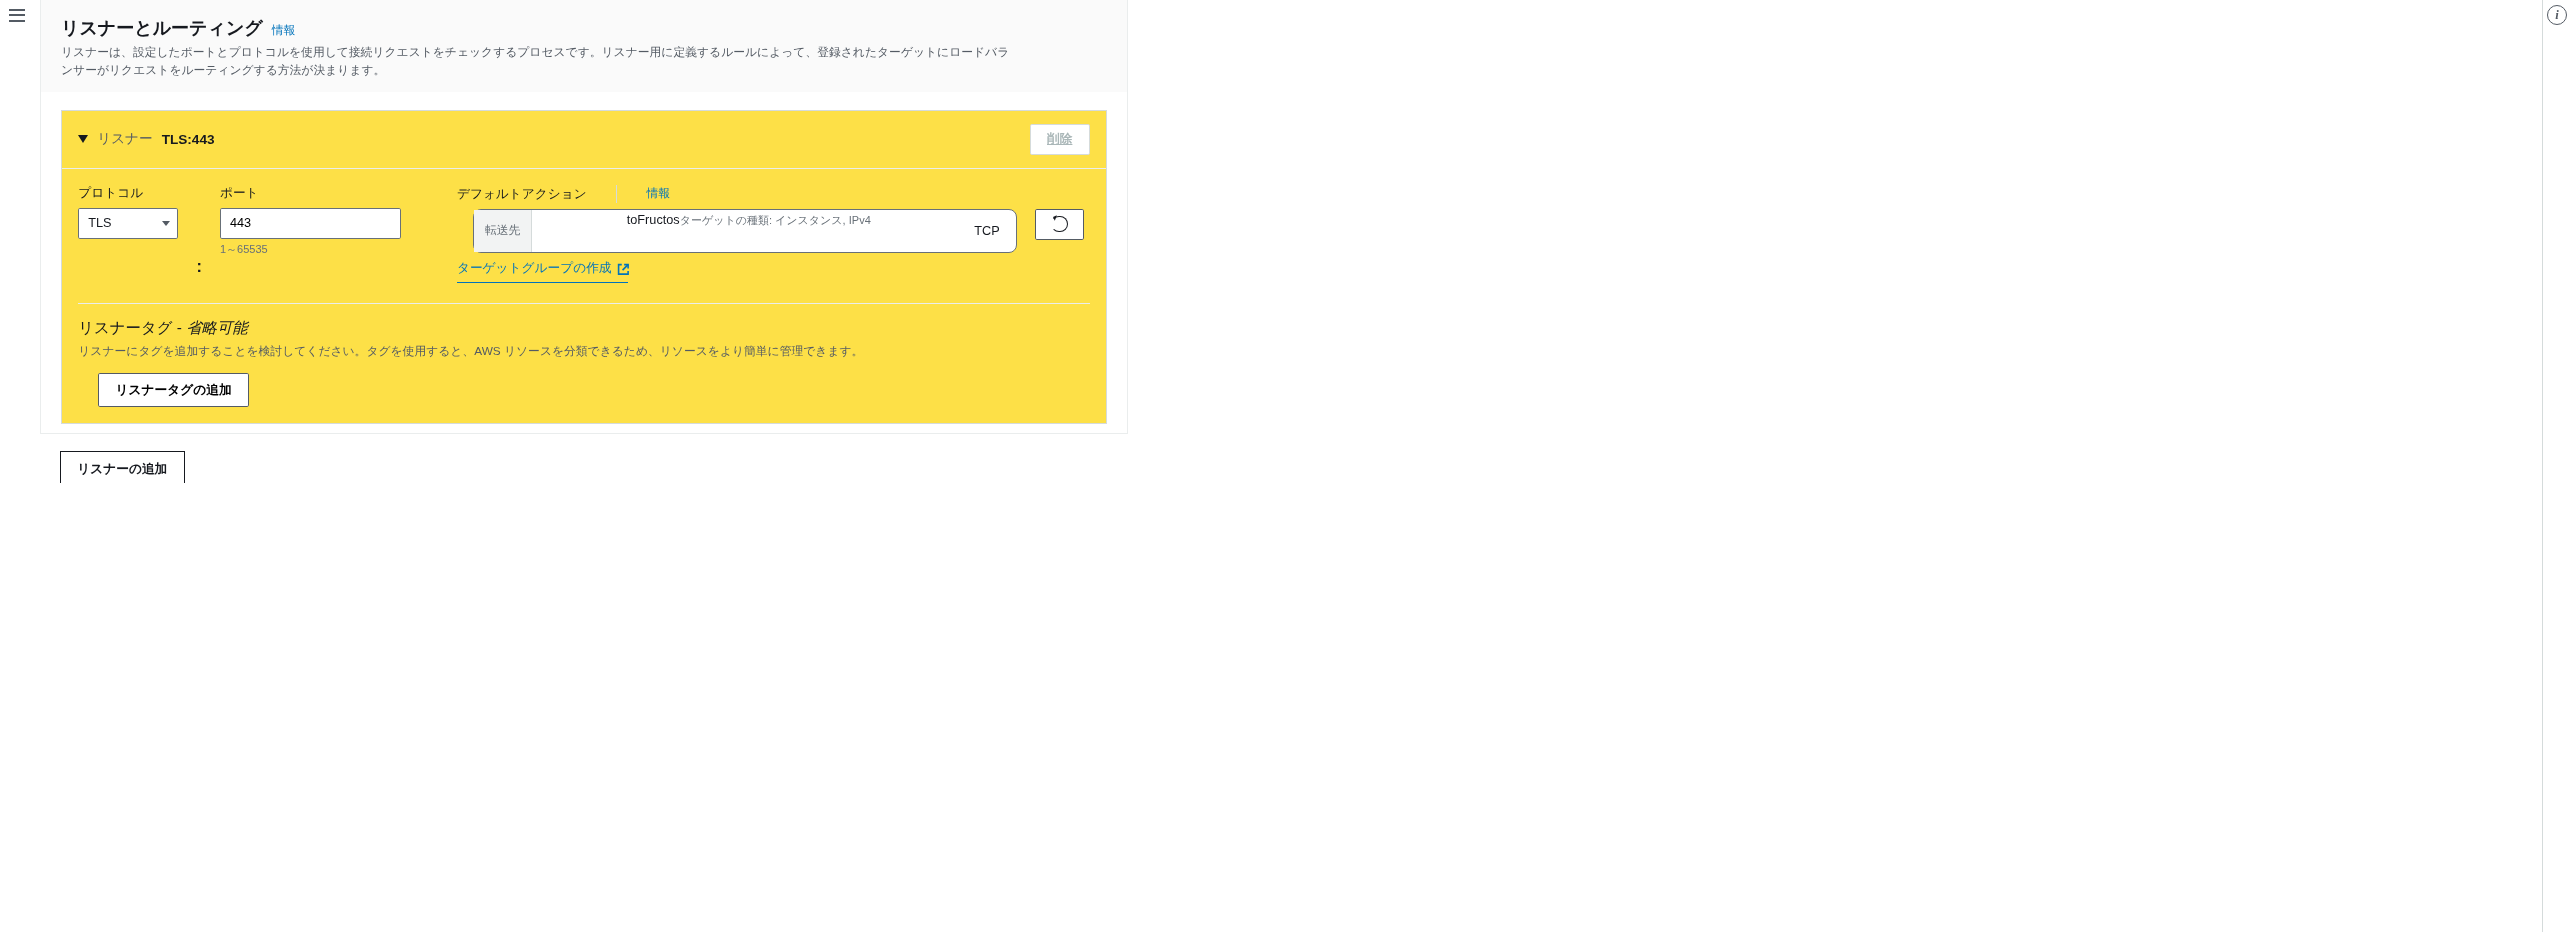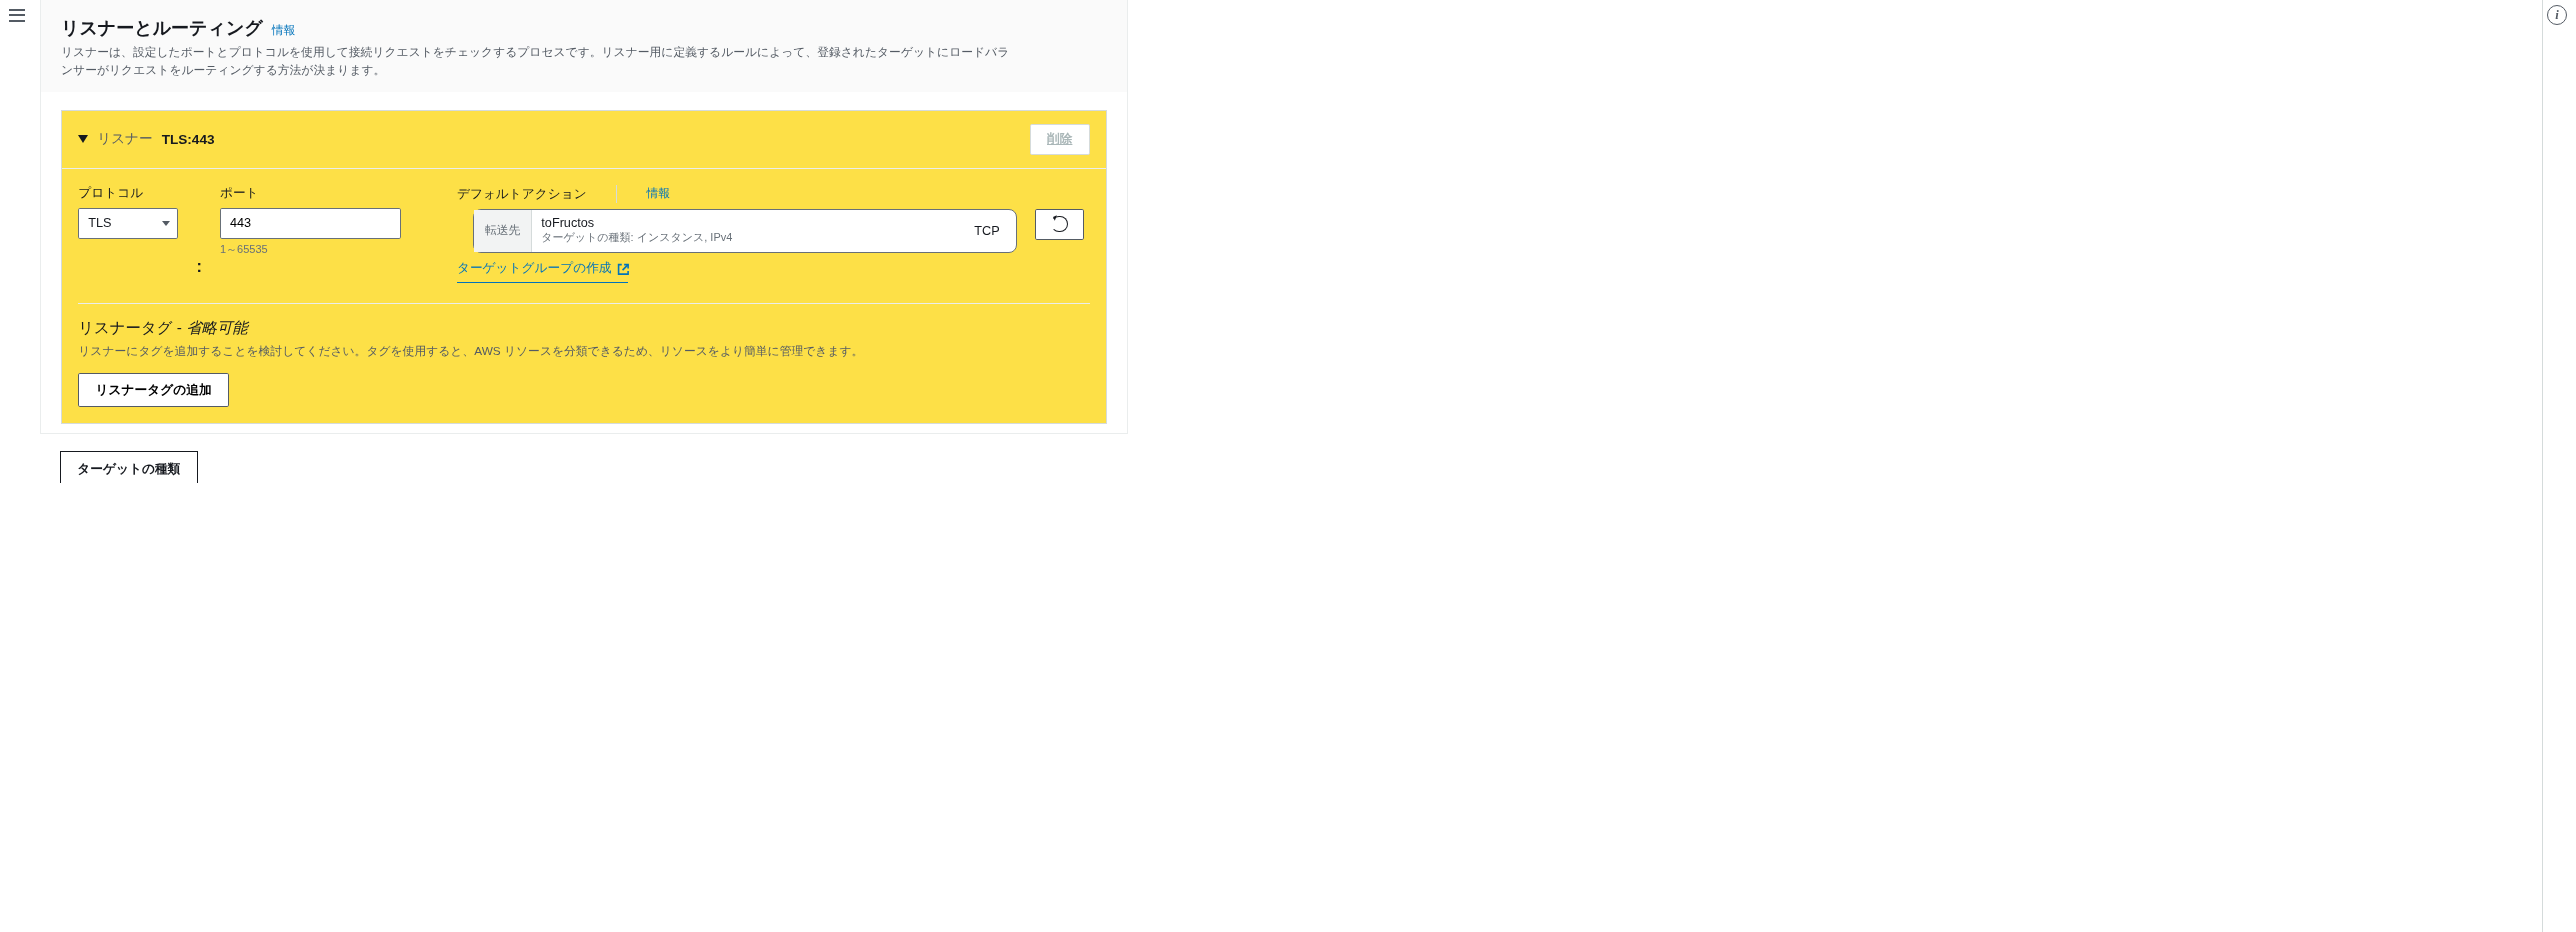--- a/index.html
+++ b/index.html
@@ -213,21 +213,21 @@
     border-right: 0.9px solid #d5dbdb;
     display: flex;
     align-items: center;
     padding: 0 11px;
     color: #687078;
     font-size: 11.8px;
   }
   .action-main {
     flex: 1;
     display: flex;
-    flex-direction: column;
+    flex-direction: row;
     justify-content: center;
     padding: 3.6px 9px;
   }
   .action-title { font-size: 12.7px; color: #16191f; }
   .action-sub { font-size: 11px; color: #687078; }
   .action-right {
     display: flex;
     align-items: center;
     padding: 0 9px;
     gap: 7.3px;
@@ -292,20 +292,21 @@
   .tag-btn {
     margin-top: 12.7px;
     display: inline-block;
     border: 0.9px solid #545b64;
     padding: 7.3px 16.3px;
     font-weight: 700;
     cursor: pointer;
     font-size: 12.7px;
     background: #ffffff;
     border-radius: 1.8px;
+    margin-left: 20px;
   }
   .tag-hint { font-size: 11.8px; color: #687078; margin-top: 7.3px; }
   .add-listener {
     border: 0.9px solid #16191f;
     border-bottom: none;
     display: inline-block;
     padding: 9px 16.3px 5.4px 16.3px;
     font-weight: 700;
     margin-top: 16.3px;
     margin-left: 20px;
@@ -417,15 +418,15 @@
             <span>リスナータグ</span><span> - </span><span class="optional">省略可能</span>
           </div>
           <p class="section-desc" style="margin-top:3.6px">リスナーにタグを追加することを検討してください。タグを使用すると、AWS リソースを分類できるため、リソースをより簡単に管理できます。</p>
 
           <button class="tag-btn">リスナータグの追加</button>
         </div>
       </div>
     </div>
   </div>
 
-  <div class="add-listener">ターゲットの種類</div>
+  <div class="add-listener">リスナーの追加</div>
 </div>
 
 
 </body></html>

